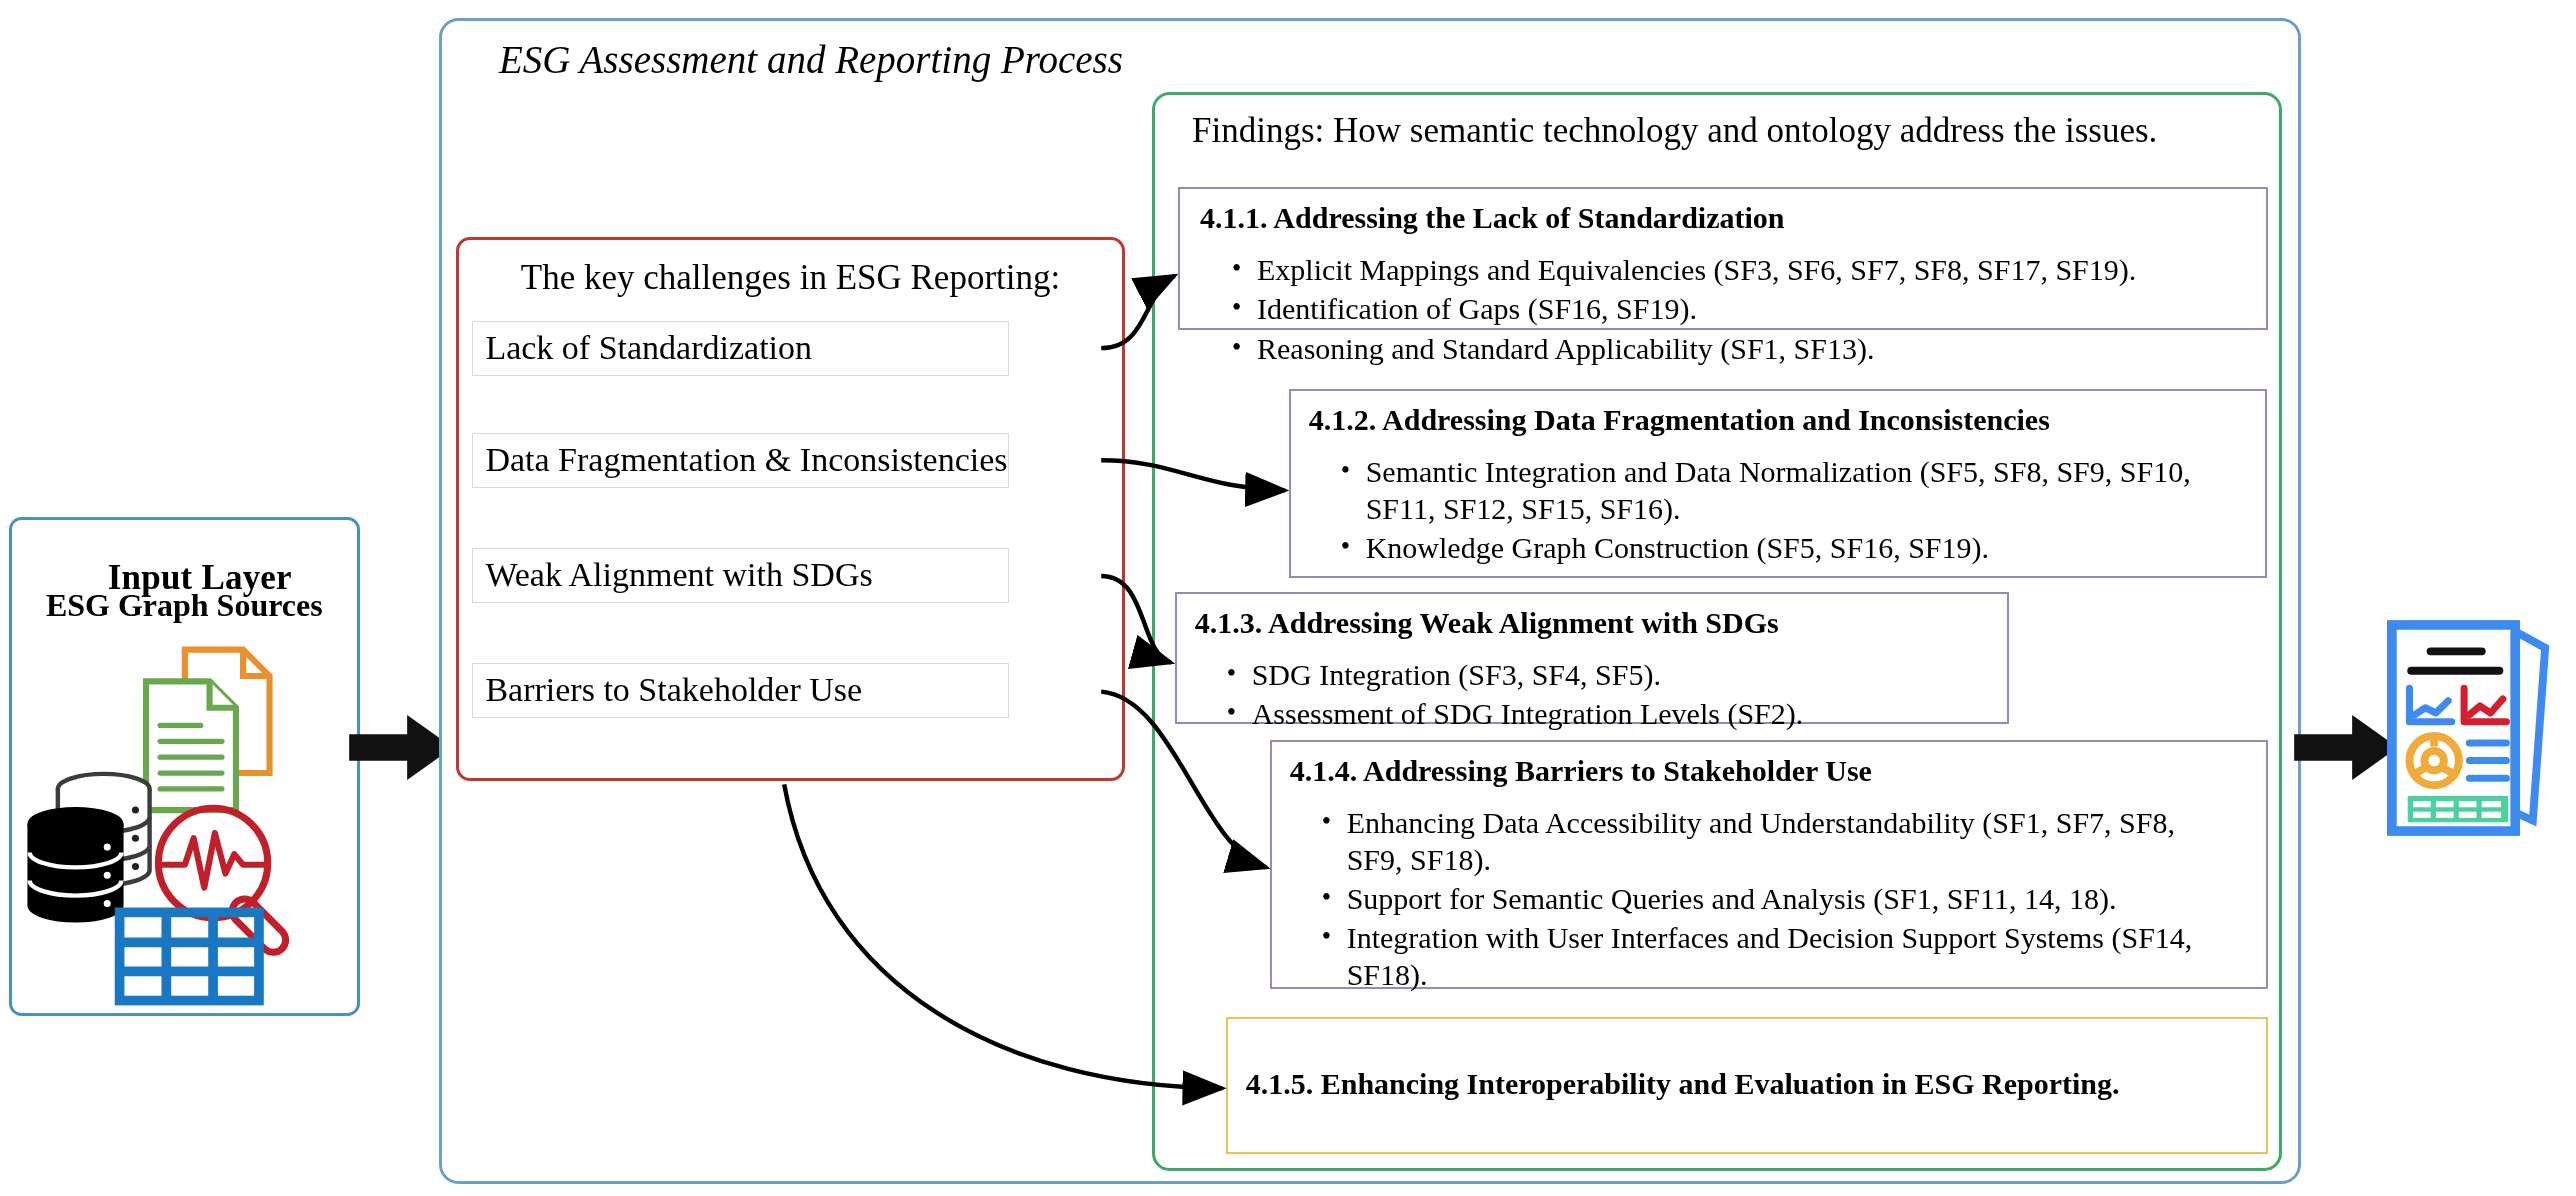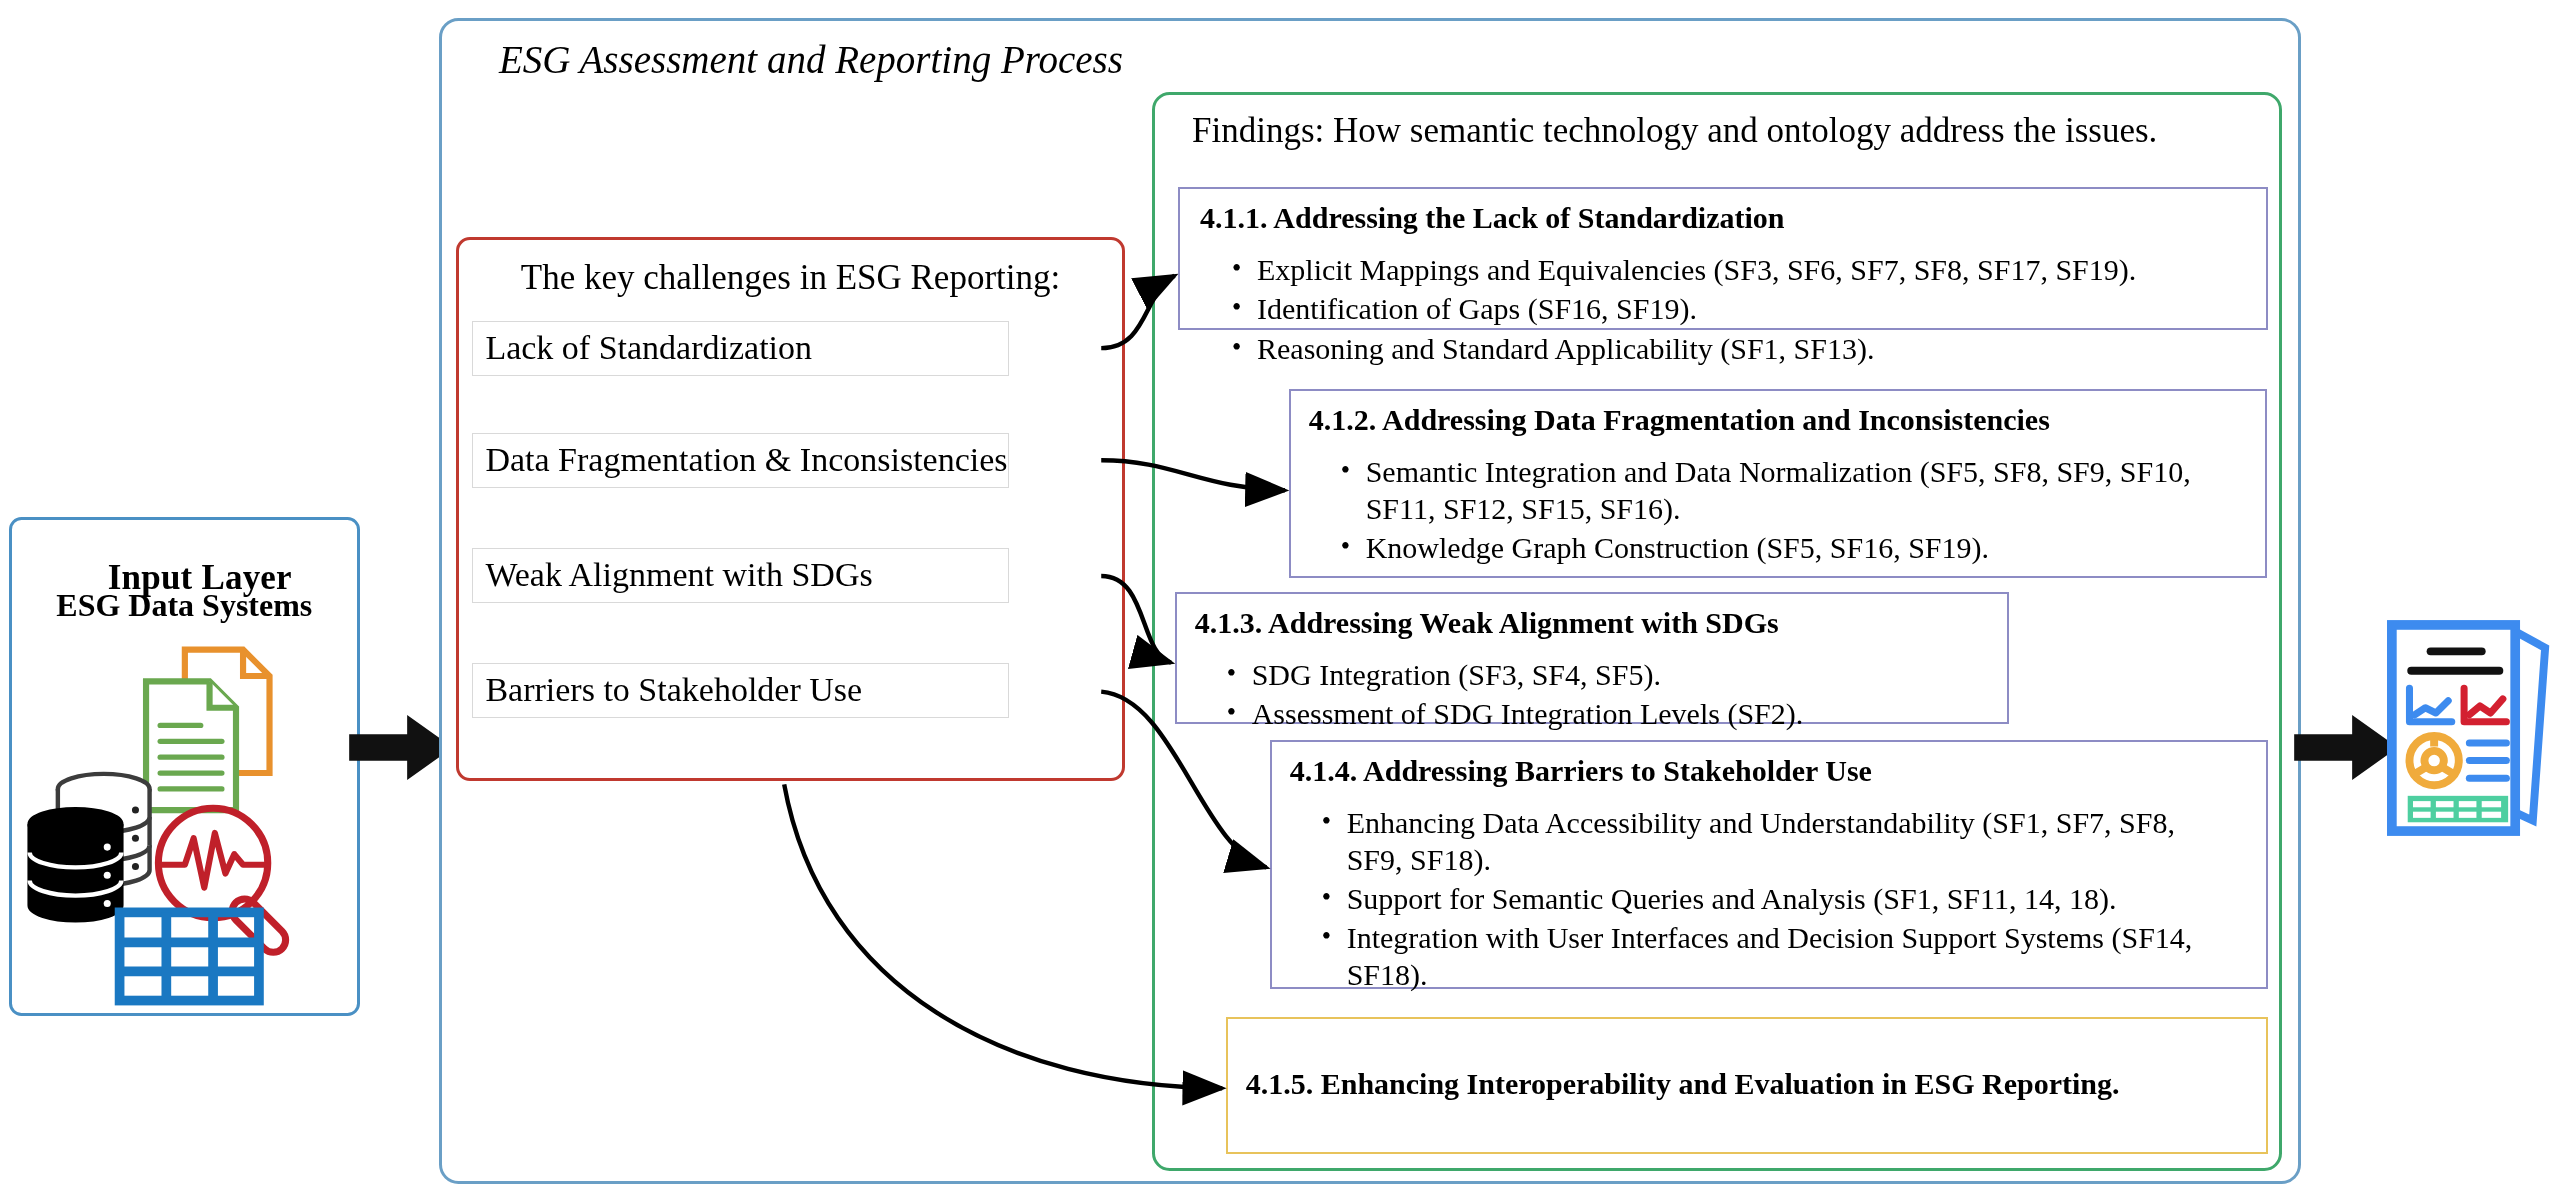--- a/index.html
+++ b/index.html
@@ -58,21 +58,21 @@
   #f5 .f-head{font-size:30px;}
 
   svg.overlay{position:absolute;left:0;top:0;width:2576px;height:1197px;
       pointer-events:none;}
 </style>
 </head>
 <body>
 
 <div class="abs" id="input-panel">
   <div id="input-title">Input Layer</div>
-  <div id="input-subtitle">ESG Data Systems</div>
+  <div id="input-subtitle">ESG Graph Sources</div>
   <div id="input-icons">
     <svg viewBox="0 0 398 430" width="351" height="380" aria-hidden="true">
 
       <g fill="none" stroke="#e8912d" stroke-width="7">
         <path d="M196 24 h66 l30 30 v110 h-96 z"></path>
         <path d="M262 24 v30 h30"></path>
       </g>
 
       <g fill="#fff" stroke="#6aa84f" stroke-width="7">
         <path d="M152 60 h72 l30 30 v116 h-102 z"></path>

